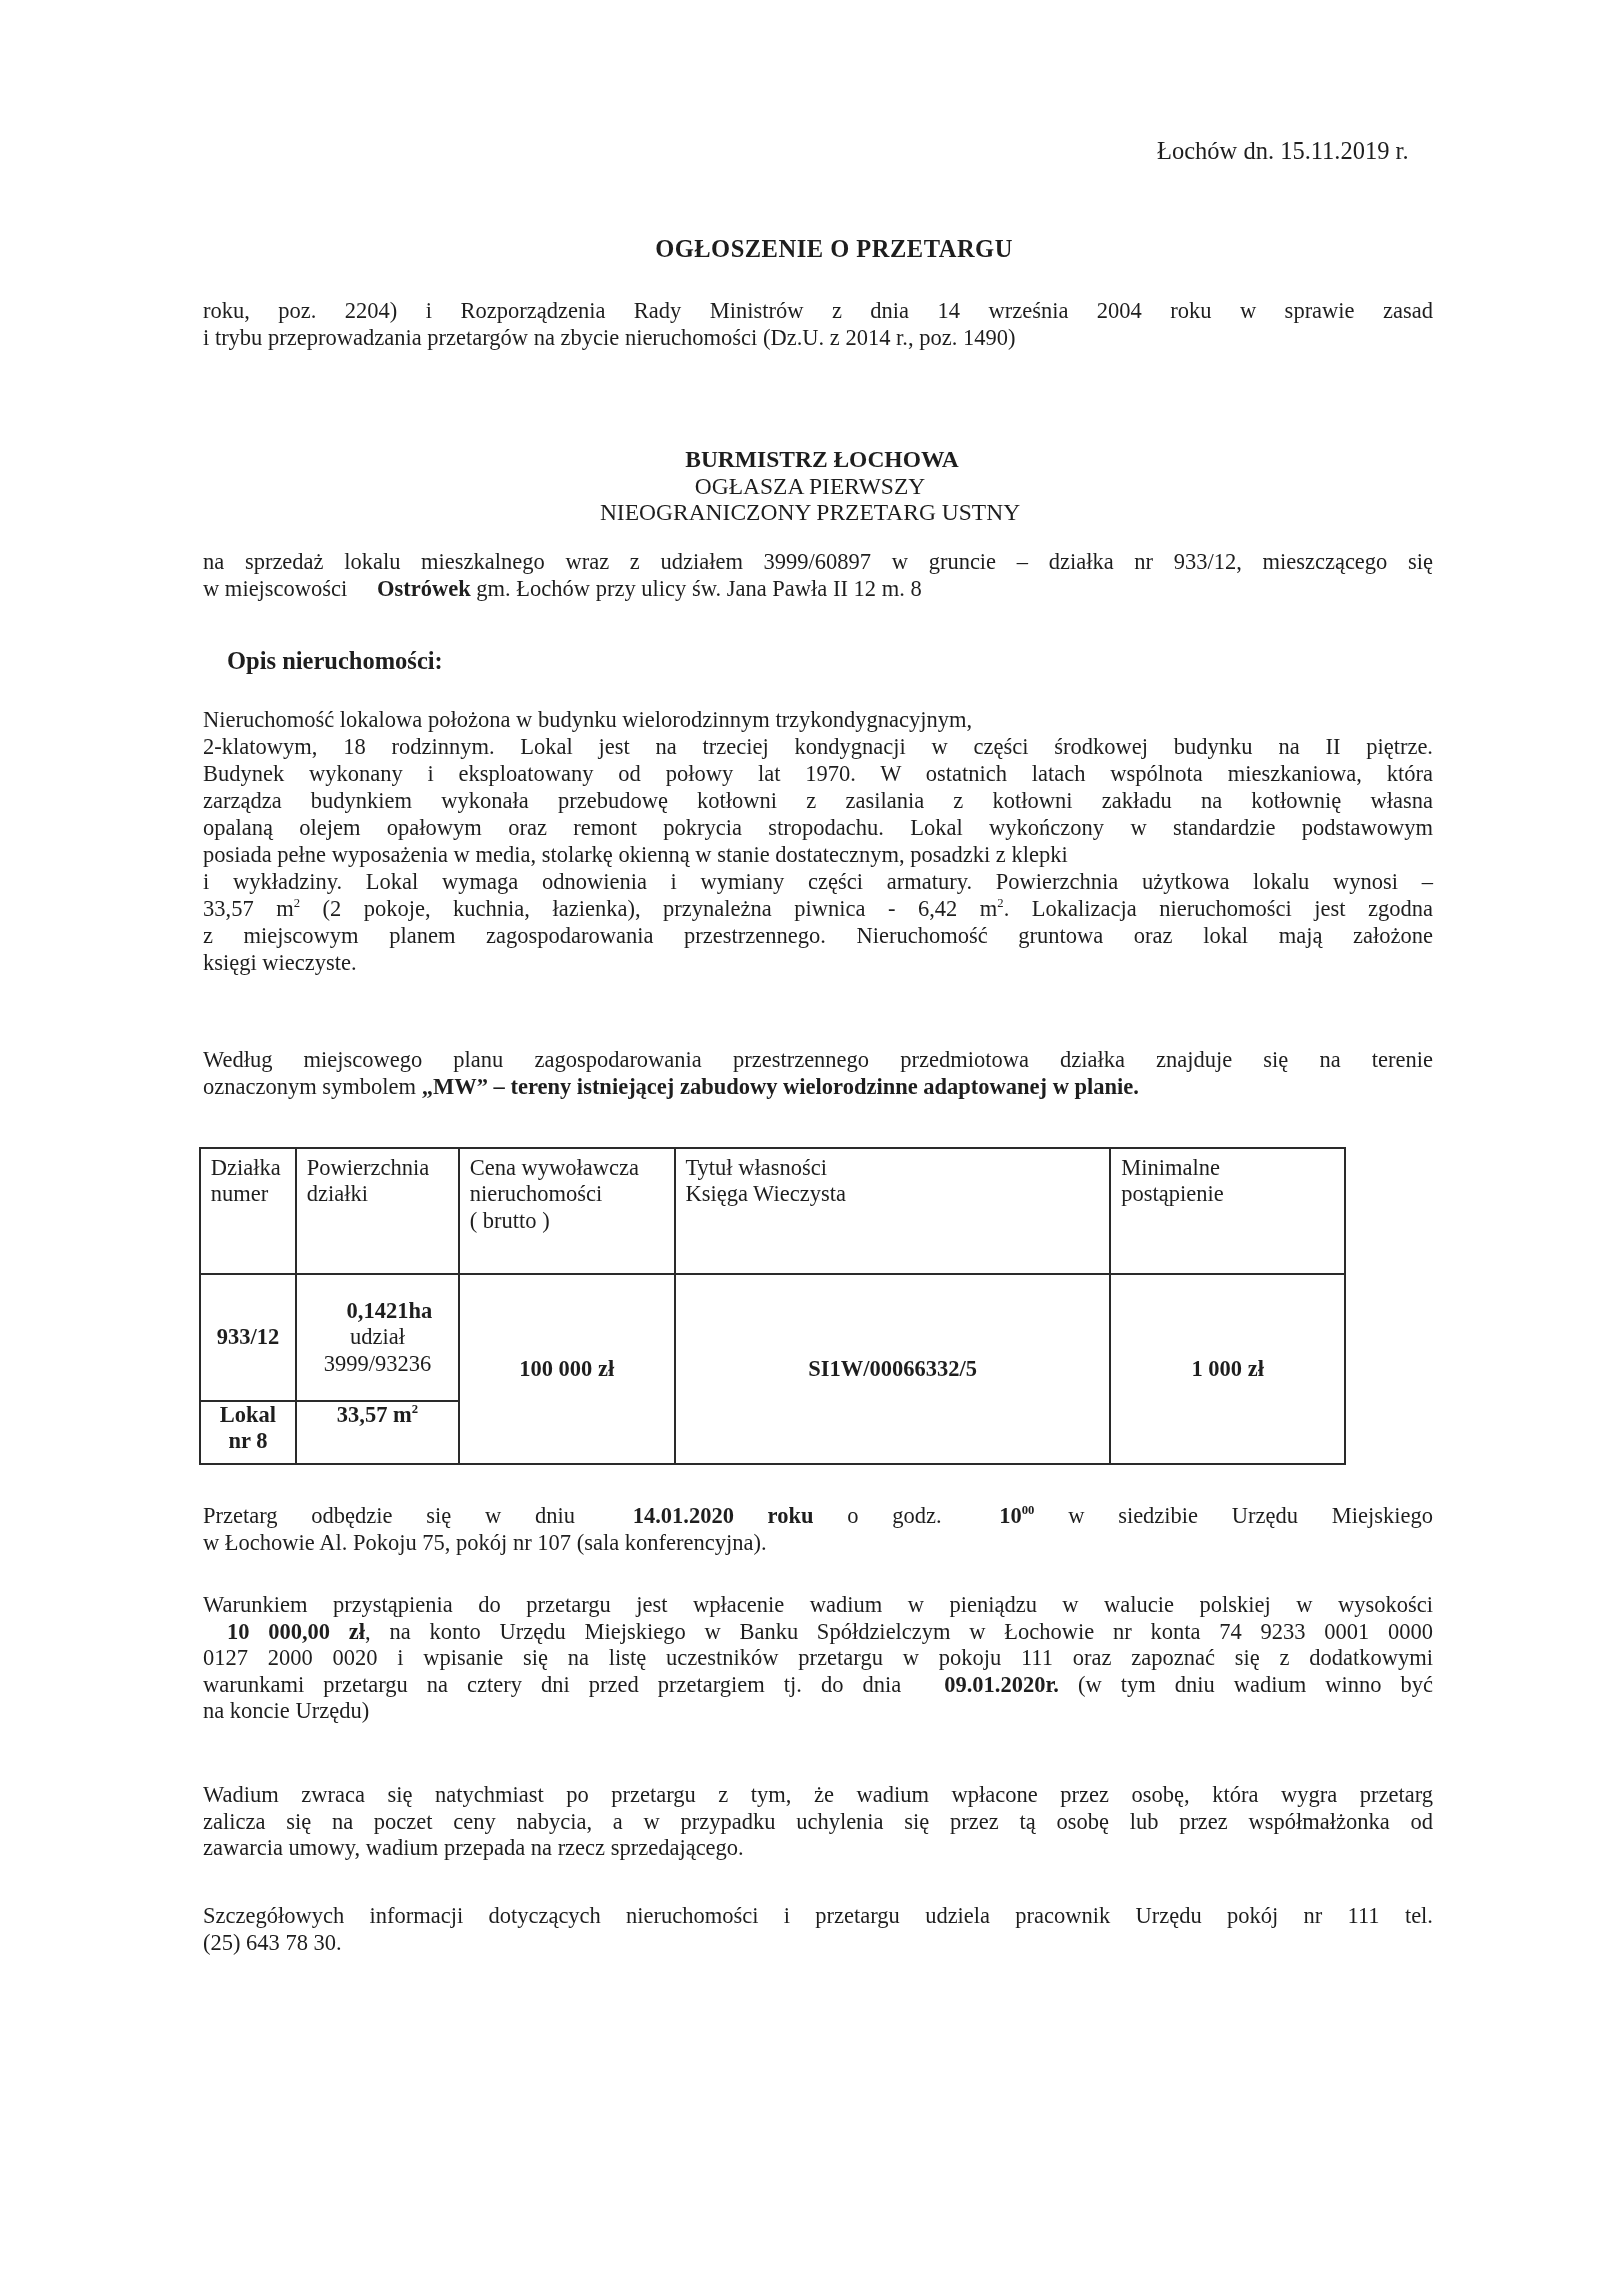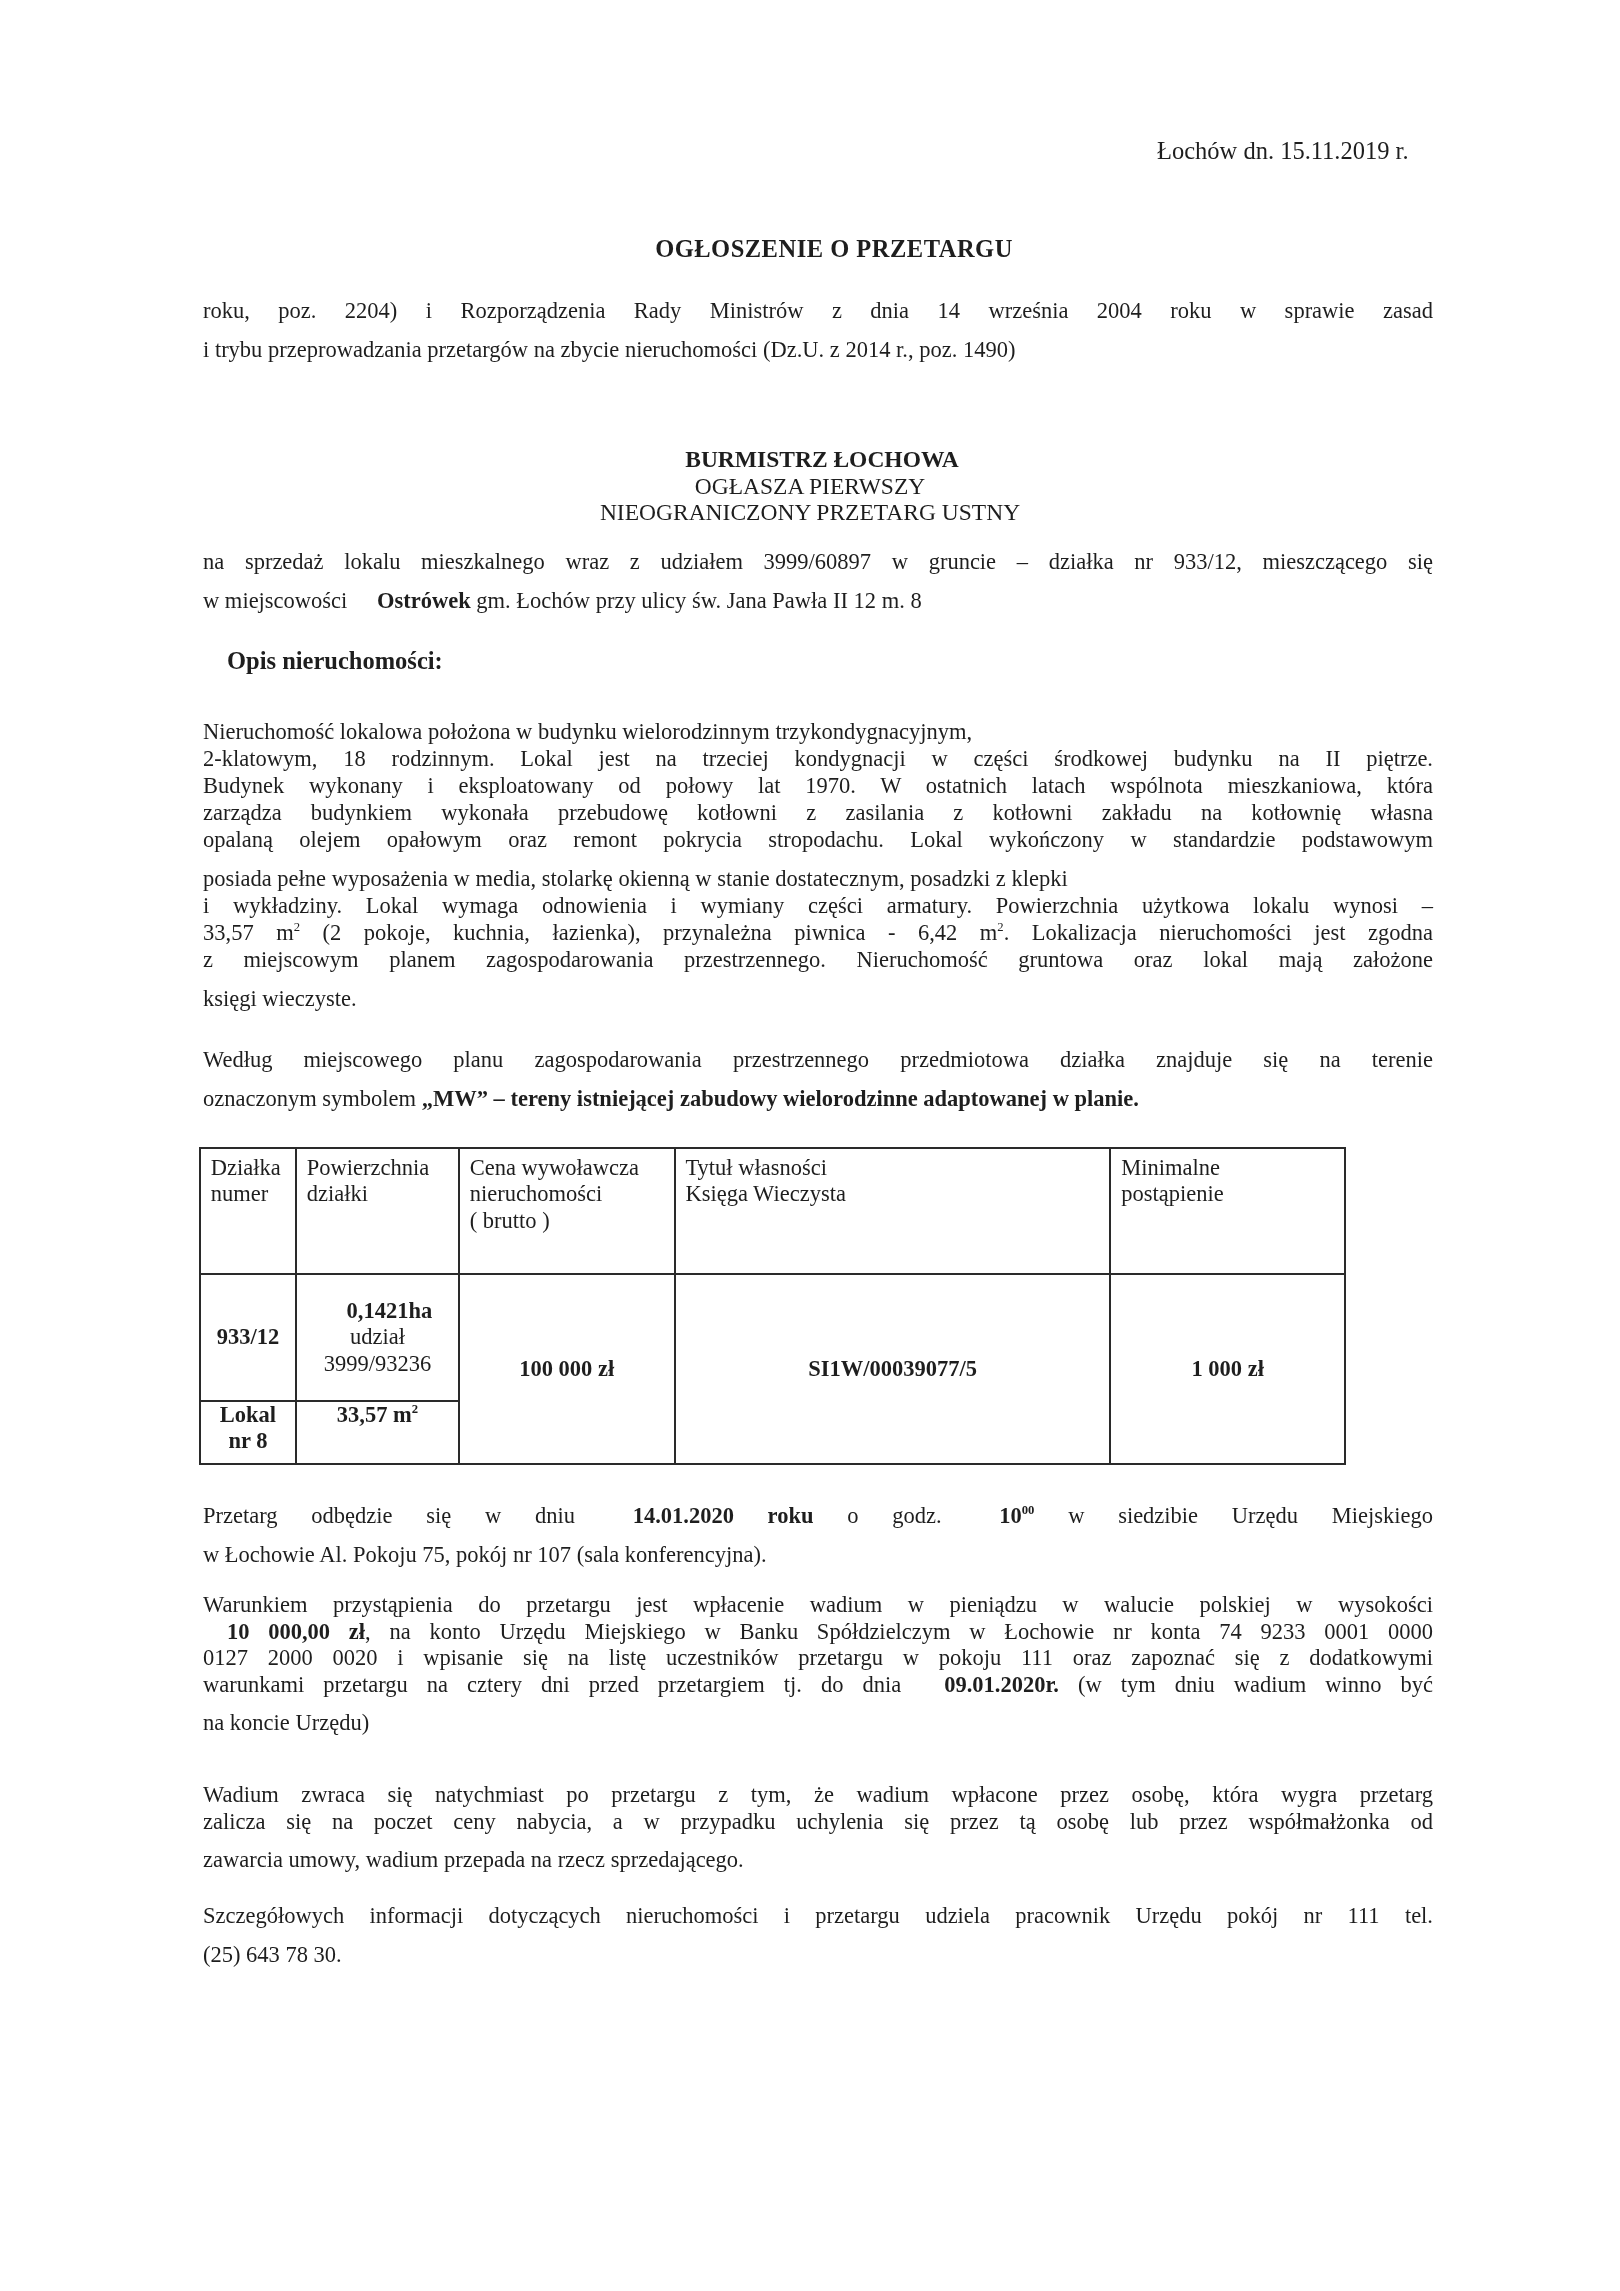--- a/index.html
+++ b/index.html
@@ -5,21 +5,21 @@
   html, body { margin: 0; padding: 0; background: #ffffff; }
   body { width: 1620px; height: 2292px; position: relative; overflow: hidden;
          font-family: "Liberation Serif", "DejaVu Serif", serif; color: #1e1e1e; }
   .page { position: absolute; left: 0; top: 0; width: 1620px; height: 2292px; }
   .abs { position: absolute; }
   .txt { font-size: 22.5px; line-height: 26.5px; }
   .center { text-align: center; }
   .b { font-weight: bold; padding-left: 24px; }
   .bi { font-weight: bold; }
   sup { font-size: 12.7px; line-height: 0; vertical-align: 8.8px; }
-  .line { display: block; white-space: nowrap; margin-top: 12px; }
+  .line { display: block; white-space: nowrap; }
   .jl { display: block; text-align: justify; text-align-last: justify; white-space: normal; }
 
   .date { left: 1157px; top: 137px; font-size: 24.5px; }
   .title { left: 0; width: 1620px; top: 235px; font-size: 24.5px; letter-spacing: 0.5px; }
   .p1 { left: 203px; top: 298px; width: 1230px; }
   .auth { left: 0; width: 1620px; top: 446px; font-size: 23.5px; line-height: 26.5px; }
   .p2 { left: 203px; top: 549px; width: 1230px; }
   .opis { left: 203px; top: 647px; font-size: 24.5px; }
   .p3 { left: 203px; top: 706px; width: 1230px; line-height: 27px; }
   .p4 { left: 203px; top: 1047px; width: 1230px; }
@@ -114,21 +114,21 @@
             <div>postąpienie</div>
           </td>
     </tr>
     <tr>
       <td class="r1 cell-c b">933/12</td>
       <td class="r1 cell-c">
             <div><span class="b">0,1421ha</span><span> udział</span></div>
             <div>3999/93236</div>
           </td>
       <td class="cell-c b" rowspan="2">100 000 zł</td>
-      <td class="cell-c b" rowspan="2">SI1W/00039077/5</td>
+      <td class="cell-c b" rowspan="2">SI1W/00066332/5</td>
       <td class="cell-c b" rowspan="2">1 000 zł</td>
     </tr>
     <tr>
       <td class="r2 b">
             <div>Lokal</div>
             <div>nr 8</div>
           </td>
       <td class="r2 b"><span>33,57 m</span><sup>2</sup></td>
     </tr>
   </tbody>

